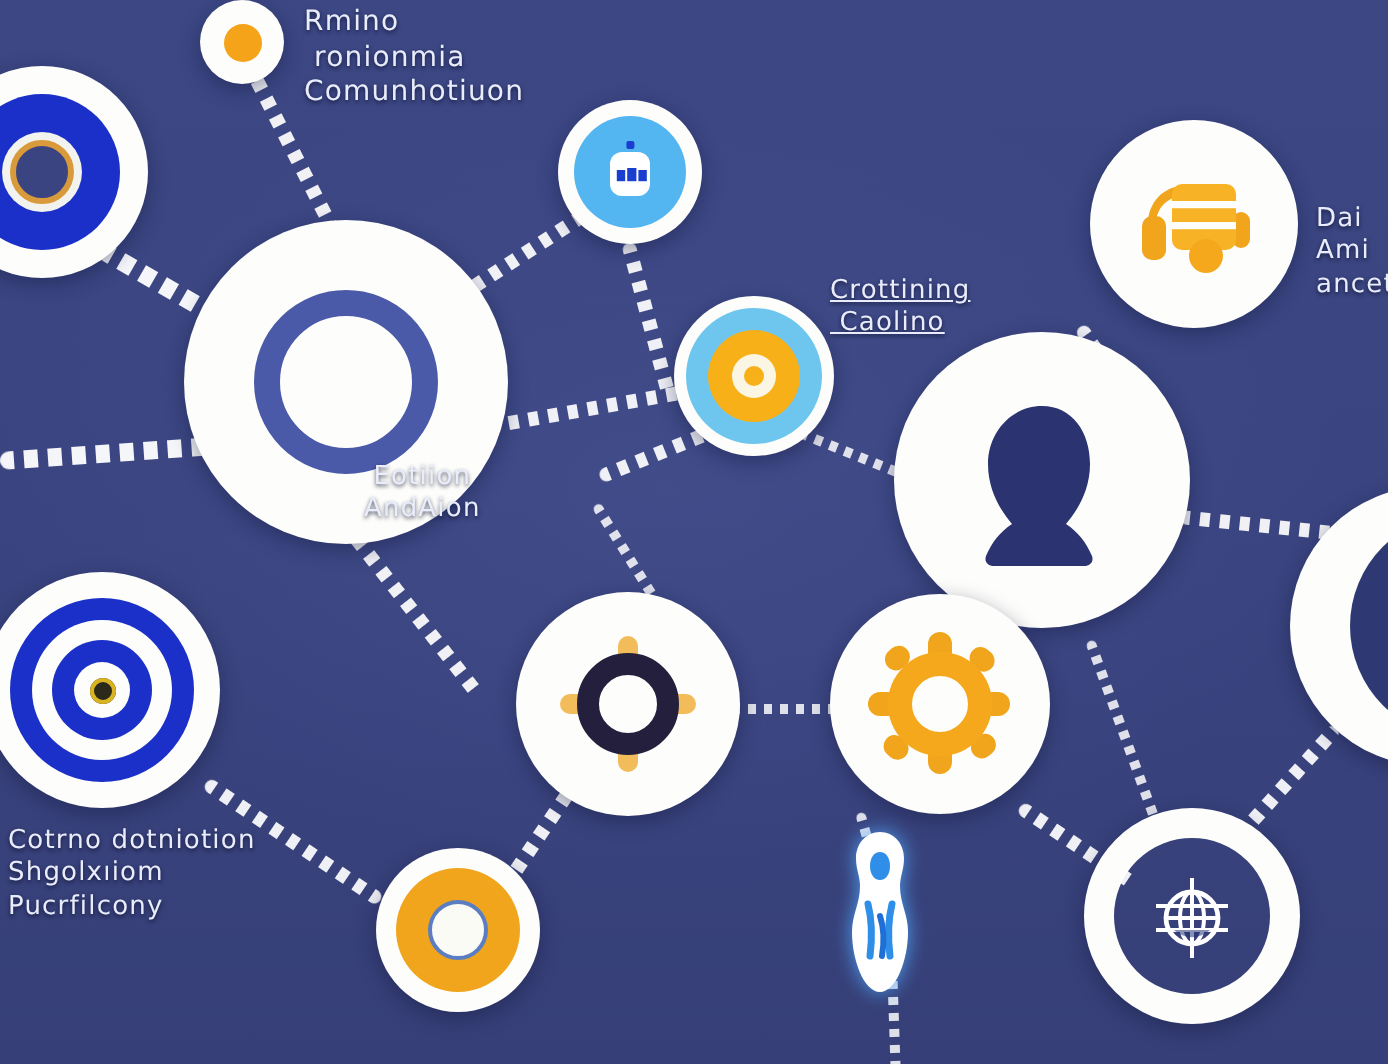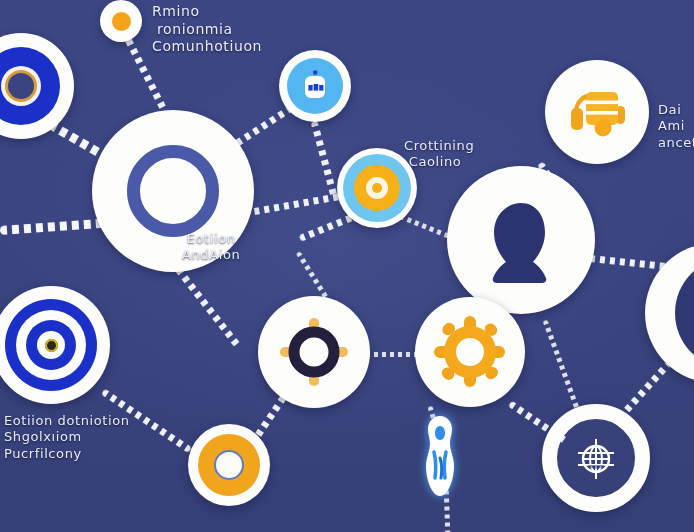--- a/index.html
+++ b/index.html
@@ -235,21 +235,21 @@
     <path d="M26 12c3 0 5 3 5 7s-2 7-5 7-5-3-5-7 2-7 5-7z" fill="#2f8fe8"></path>
     <path d="M20 38c2 8 2 18 1 26M32 38c-2 8-2 18-1 26" stroke="#2f8fe8" stroke-width="3.5" fill="none" stroke-linecap="round"></path>
     <path d="M26 44c2 6 2 14 1 20" stroke="#1f6fd6" stroke-width="3" fill="none" stroke-linecap="round"></path>
   </svg>
 
   <div class="lbl lg" style="left:152px;top:3px;">Rmino
  ronionmia
 Comunhotiuon</div>
   <div class="lbl md" style="left:182px;top:231px;text-align:center;">Eotiion
 AndAion</div>
-  <div class="lbl md" style="left:404px;top:138px;">Crottining
+  <div class="lbl md" style="left:415px;top:138px;text-decoration:underline;">Crottining
  Caolino</div>
   <div class="lbl md" style="left:658px;top:102px;">Dai
 Ami
 ancet</div>
-  <div class="lbl md" style="left:4px;top:413px;">Eotiion dotniotion
+  <div class="lbl md" style="left:4px;top:413px;">Cotrno dotniotion
 Shgolxıiom
 Pucrfilcony</div>
 </div>
 
 </body></html>

